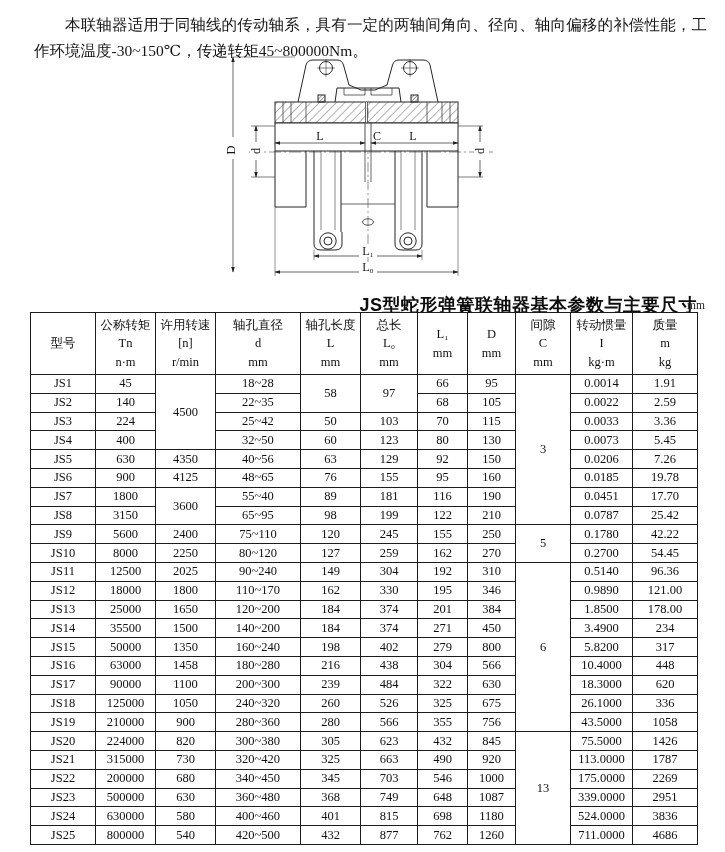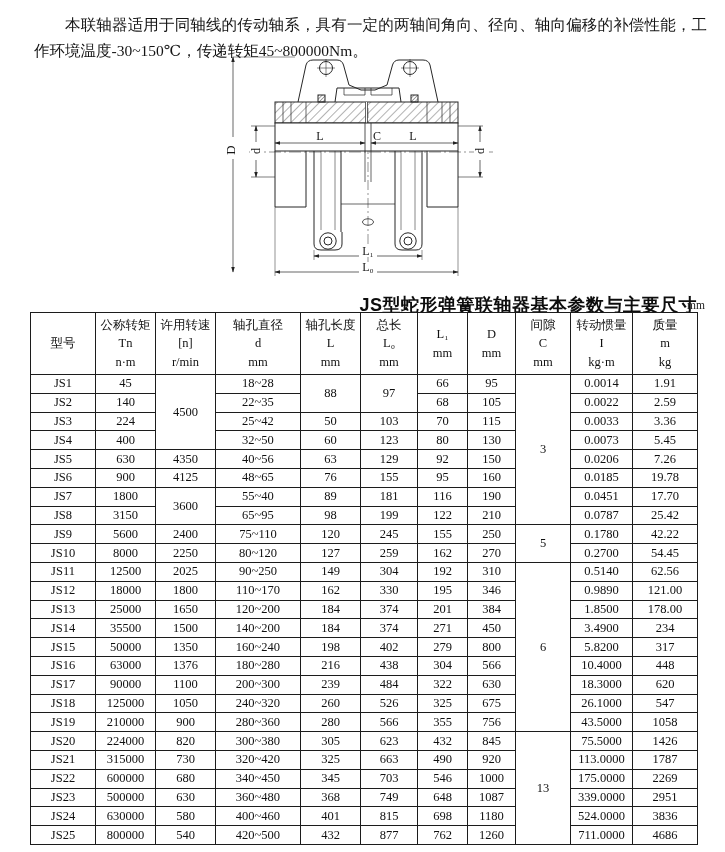--- a/index.html
+++ b/index.html
@@ -230,21 +230,21 @@
           <div>kg</div>
         </th>
       </tr>
     </thead>
   <tbody>
       <tr>
         <td>JS1</td>
         <td>45</td>
         <td rowspan="4">4500</td>
         <td>18~28</td>
-        <td rowspan="2">88</td>
+        <td rowspan="2">58</td>
         <td rowspan="2">97</td>
         <td>66</td>
         <td>95</td>
         <td rowspan="8">3</td>
         <td>0.0014</td>
         <td>1.91</td>
       </tr>
       <tr>
         <td>JS2</td>
         <td>140</td>
@@ -345,28 +345,28 @@
         <td>259</td>
         <td>162</td>
         <td>270</td>
         <td>0.2700</td>
         <td>54.45</td>
       </tr>
       <tr>
         <td>JS11</td>
         <td>12500</td>
         <td>2025</td>
-        <td>90~250</td>
+        <td>90~240</td>
         <td>149</td>
         <td>304</td>
         <td>192</td>
         <td>310</td>
         <td rowspan="9">6</td>
         <td>0.5140</td>
-        <td>62.56</td>
+        <td>96.36</td>
       </tr>
       <tr>
         <td>JS12</td>
         <td>18000</td>
         <td>1800</td>
         <td>110~170</td>
         <td>162</td>
         <td>330</td>
         <td>195</td>
         <td>346</td>
@@ -405,21 +405,21 @@
         <td>198</td>
         <td>402</td>
         <td>279</td>
         <td>800</td>
         <td>5.8200</td>
         <td>317</td>
       </tr>
       <tr>
         <td>JS16</td>
         <td>63000</td>
-        <td>1376</td>
+        <td>1458</td>
         <td>180~280</td>
         <td>216</td>
         <td>438</td>
         <td>304</td>
         <td>566</td>
         <td>10.4000</td>
         <td>448</td>
       </tr>
       <tr>
         <td>JS17</td>
@@ -436,21 +436,21 @@
       <tr>
         <td>JS18</td>
         <td>125000</td>
         <td>1050</td>
         <td>240~320</td>
         <td>260</td>
         <td>526</td>
         <td>325</td>
         <td>675</td>
         <td>26.1000</td>
-        <td>547</td>
+        <td>336</td>
       </tr>
       <tr>
         <td>JS19</td>
         <td>210000</td>
         <td>900</td>
         <td>280~360</td>
         <td>280</td>
         <td>566</td>
         <td>355</td>
         <td>756</td>
@@ -477,21 +477,21 @@
         <td>320~420</td>
         <td>325</td>
         <td>663</td>
         <td>490</td>
         <td>920</td>
         <td>113.0000</td>
         <td>1787</td>
       </tr>
       <tr>
         <td>JS22</td>
-        <td>600000</td>
+        <td>200000</td>
         <td>680</td>
         <td>340~450</td>
         <td>345</td>
         <td>703</td>
         <td>546</td>
         <td>1000</td>
         <td>175.0000</td>
         <td>2269</td>
       </tr>
       <tr>

